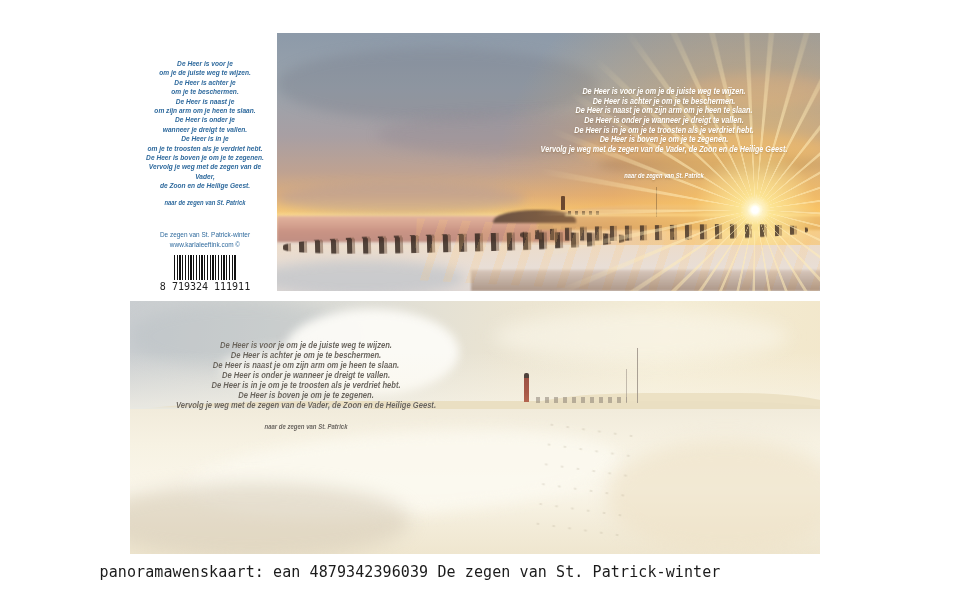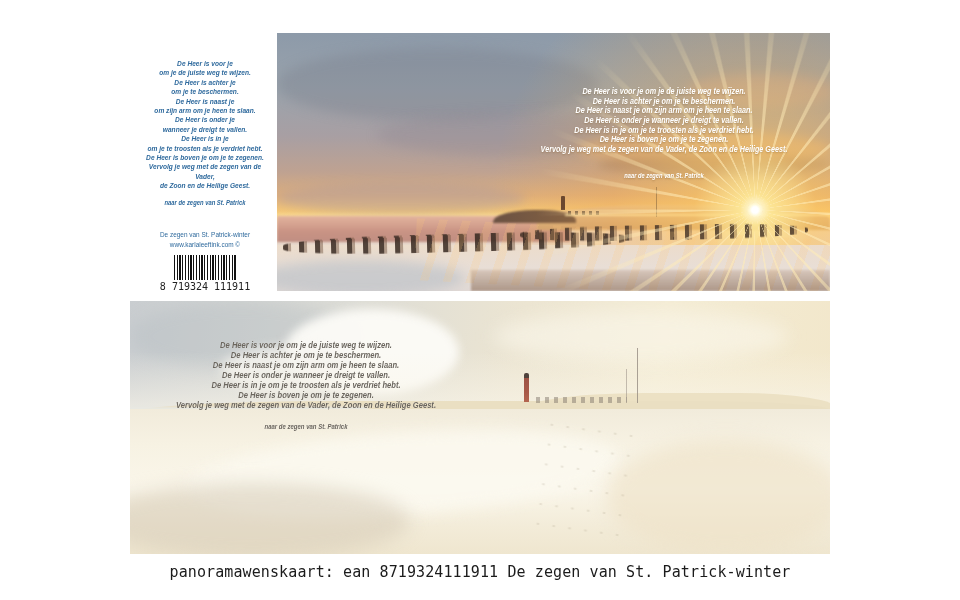--- a/index.html
+++ b/index.html
@@ -1,16 +1,16 @@
 <!DOCTYPE html>
 <html><head>
 <meta charset="utf-8">
 <style>
   html,body{margin:0;padding:0;background:#fff;}
-  .page{position:relative;width:960px;height:600px;background:#ffffff;overflow:hidden;
+  .page{position:relative;width:820px;height:600px;background:#ffffff;overflow:hidden;
         font-family:"Liberation Sans",sans-serif;}
   .abs{position:absolute;}
   .blob{position:absolute;border-radius:50%;}
   .pre{white-space:pre-line;}
 
   
   .card-back{position:absolute;left:133px;top:33px;width:144px;height:258px;background:#ffffff;
              text-align:center;}
   .blessing-back{margin-top:26px;font-style:italic;font-weight:bold;font-size:7.5px;line-height:9.4px;
                  color:#2f6a9d;transform:scaleX(.88);}
@@ -198,15 +198,15 @@
 De Heer is achter je om je te beschermen.
 De Heer is naast je om zijn arm om je heen te slaan.
 De Heer is onder je wanneer je dreigt te vallen.
 De Heer is in je om je te troosten als je verdriet hebt.
 De Heer is boven je om je te zegenen.
 Vervolg je weg met de zegen van de Vader, de Zoon en de Heilige Geest.</div>
       <div class="attr-pano">naar de zegen van St. Patrick</div>
     </div>
   </div>
 
-  <div class="caption">panoramawenskaart: ean 8719324111911 De zegen van St. Patrick-winter</div>
+  <div class="caption">panoramawenskaart: ean 4879342396039 De zegen van St. Patrick-winter</div>
 
 </div>
 
 </body></html>

